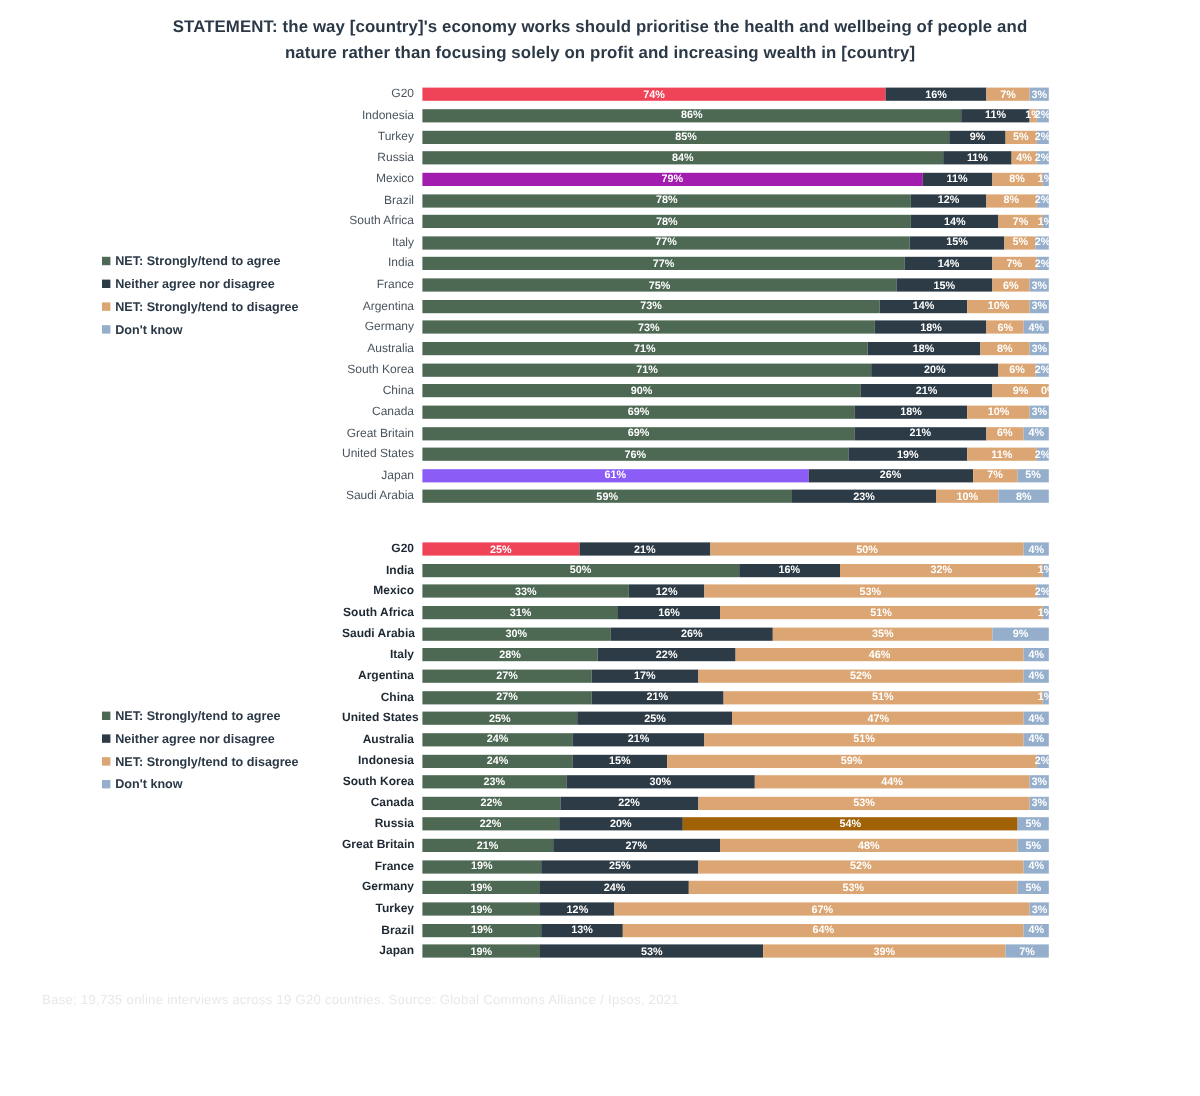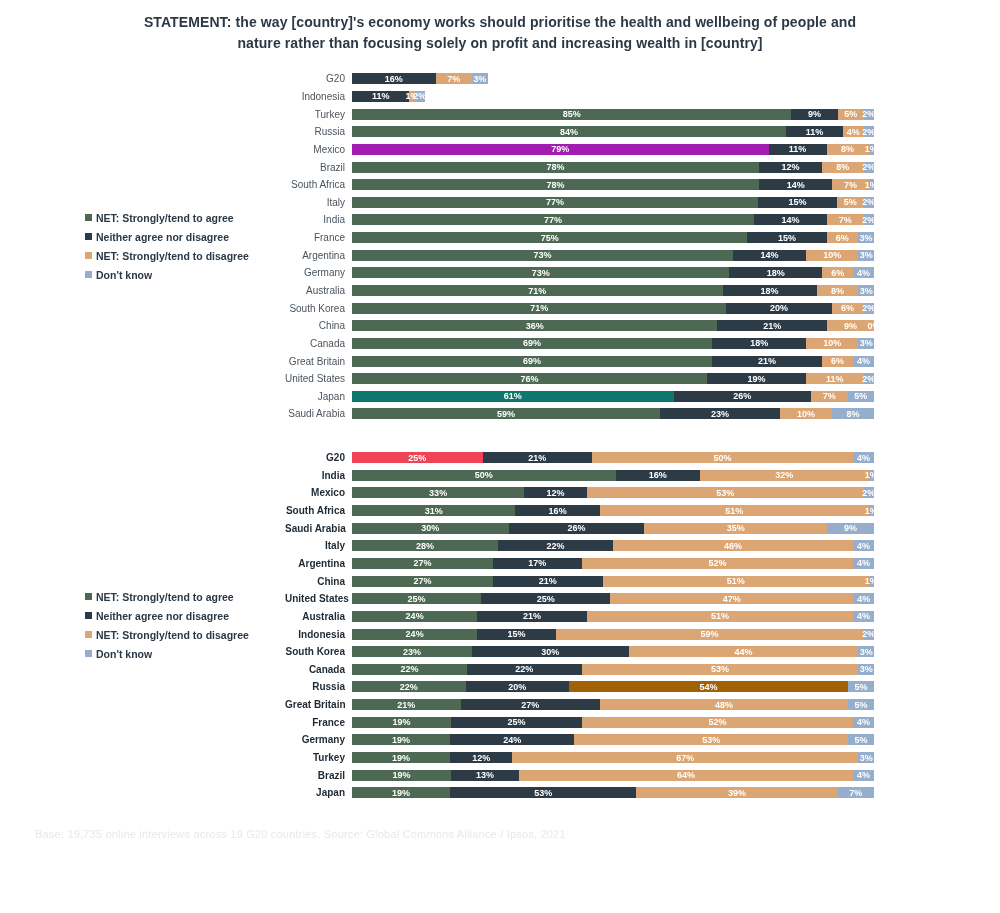--- a/index.html
+++ b/index.html
@@ -87,34 +87,40 @@
           </div>
           <div class="legend-item">
             <span class="legend-swatch" style="background: rgb(148, 174, 203);"></span>
             <span class="legend-label">Don't know</span>
           </div>
         </div>
       <div class="rows-col">
           <div class="chart-row">
             <div class="country-label">G20</div>
             <div class="bar-track">
+              <div class="bar-seg" style="width: 74%; background: rgb(239, 68, 88);">
+                <span class="seg-label">74%</span>
+              </div>
               <div class="bar-seg" style="width: 16%; background: rgb(45, 59, 70);">
                 <span class="seg-label">16%</span>
               </div>
               <div class="bar-seg" style="width: 7%; background: rgb(219, 166, 115);">
                 <span class="seg-label">7%</span>
               </div>
               <div class="bar-seg" style="width: 3%; background: rgb(148, 174, 203);">
                 <span class="seg-label">3%</span>
               </div>
             </div>
           </div>
           <div class="chart-row">
             <div class="country-label">Indonesia</div>
             <div class="bar-track">
+              <div class="bar-seg" style="width: 86%; background: rgb(77, 105, 84);">
+                <span class="seg-label">86%</span>
+              </div>
               <div class="bar-seg" style="width: 11%; background: rgb(45, 59, 70);">
                 <span class="seg-label">11%</span>
               </div>
               <div class="bar-seg" style="width: 1%; background: rgb(219, 166, 115);">
                 <span class="seg-label">1%</span>
               </div>
               <div class="bar-seg" style="width: 2%; background: rgb(148, 174, 203);">
                 <span class="seg-label">2%</span>
               </div>
             </div>
@@ -320,21 +326,21 @@
               </div>
               <div class="bar-seg" style="width: 2.0202%; background: rgb(148, 174, 203);">
                 <span class="seg-label">2%</span>
               </div>
             </div>
           </div>
           <div class="chart-row">
             <div class="country-label">China</div>
             <div class="bar-track">
               <div class="bar-seg" style="width: 70%; background: rgb(77, 105, 84);">
-                <span class="seg-label">36%</span>
+                <span class="seg-label">90%</span>
               </div>
               <div class="bar-seg" style="width: 21%; background: rgb(45, 59, 70);">
                 <span class="seg-label">21%</span>
               </div>
               <div class="bar-seg" style="width: 9%; background: rgb(219, 166, 115);">
                 <span class="seg-label">9%</span>
               </div>
               <div class="bar-seg" style="width: 0%; background: rgb(148, 174, 203);">
                 <span class="seg-label">0%</span>
               </div>
@@ -387,21 +393,21 @@
                 <span class="seg-label">11%</span>
               </div>
               <div class="bar-seg" style="width: 2%; background: rgb(148, 174, 203);">
                 <span class="seg-label">2%</span>
               </div>
             </div>
           </div>
           <div class="chart-row">
             <div class="country-label">Japan</div>
             <div class="bar-track">
-              <div class="bar-seg" style="width: 61.6162%; background: #0f766e;">
+              <div class="bar-seg" style="width: 61.6162%; background: #8b5cf6;">
                 <span class="seg-label">61%</span>
               </div>
               <div class="bar-seg" style="width: 26.2626%; background: rgb(45, 59, 70);">
                 <span class="seg-label">26%</span>
               </div>
               <div class="bar-seg" style="width: 7.07071%; background: rgb(219, 166, 115);">
                 <span class="seg-label">7%</span>
               </div>
               <div class="bar-seg" style="width: 5.05051%; background: rgb(148, 174, 203);">
                 <span class="seg-label">5%</span>

